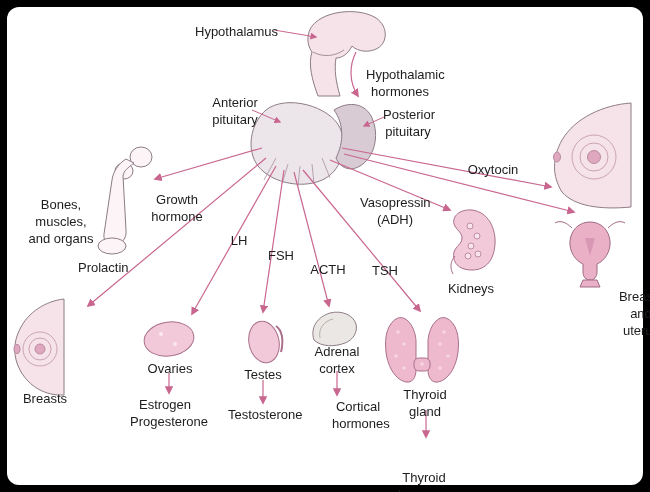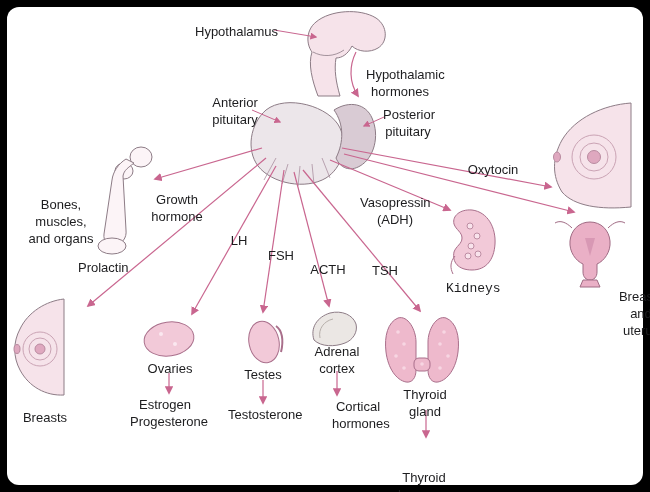--- a/index.html
+++ b/index.html
@@ -166,23 +166,23 @@
 <div class="lbl" style="left:383px;top:107px;width:50px;">Posterior pituitary</div>
 <div class="lbl" style="left:466px;top:162px;width:54px;">Oxytocin</div>
 <div class="lbl" style="left:150px;top:184px;width:54px;margin-top:8px;">Growth hormone</div>
 <div class="lbl" style="left:26px;top:197px;width:70px;">Bones, muscles, and organs</div>
 <div class="lbl" style="left:360px;top:195px;width:70px;">Vasopressin (ADH)</div>
 <div class="lbl" style="left:226px;top:233px;width:26px;">LH</div>
 <div class="lbl" style="left:266px;top:248px;width:30px;">FSH</div>
 <div class="lbl" style="left:78px;top:260px;width:50px;">Prolactin</div>
 <div class="lbl" style="left:310px;top:262px;width:36px;">ACTH</div>
 <div class="lbl" style="left:370px;top:263px;width:30px;">TSH</div>
-<div class="lbl" style="left:446px;top:281px;width:50px;font-family:Liberation Mono, monospace;">Kidneys</div>
+<div class="lbl" style="left:446px;top:281px;width:50px;">Kidneys</div>
 <div class="lbl" style="left:578px;top:289px;width:46px;margin-left:40px;">Breasts and uterus</div>
 <div class="lbl" style="left:144px;top:361px;width:52px;">Ovaries</div>
 <div class="lbl" style="left:240px;top:367px;width:46px;">Testes</div>
 <div class="lbl" style="left:312px;top:344px;width:50px;">Adrenal cortex</div>
 <div class="lbl" style="left:400px;top:387px;width:50px;">Thyroid gland</div>
-<div class="lbl" style="left:20px;top:391px;width:50px;margin-top:19px;">Breasts</div>
+<div class="lbl" style="left:20px;top:391px;width:50px;">Breasts</div>
 <div class="lbl" style="left:130px;top:397px;width:70px;">Estrogen Progesterone</div>
 <div class="lbl" style="left:228px;top:407px;width:66px;">Testosterone</div>
 <div class="lbl" style="left:310px;top:399px;width:52px;margin-left:22px;">Cortical hormones</div>
 <div class="lbl" style="left:398px;top:441px;width:52px;margin-top:29px;">Thyroid hormones</div>
 
 </body></html>

